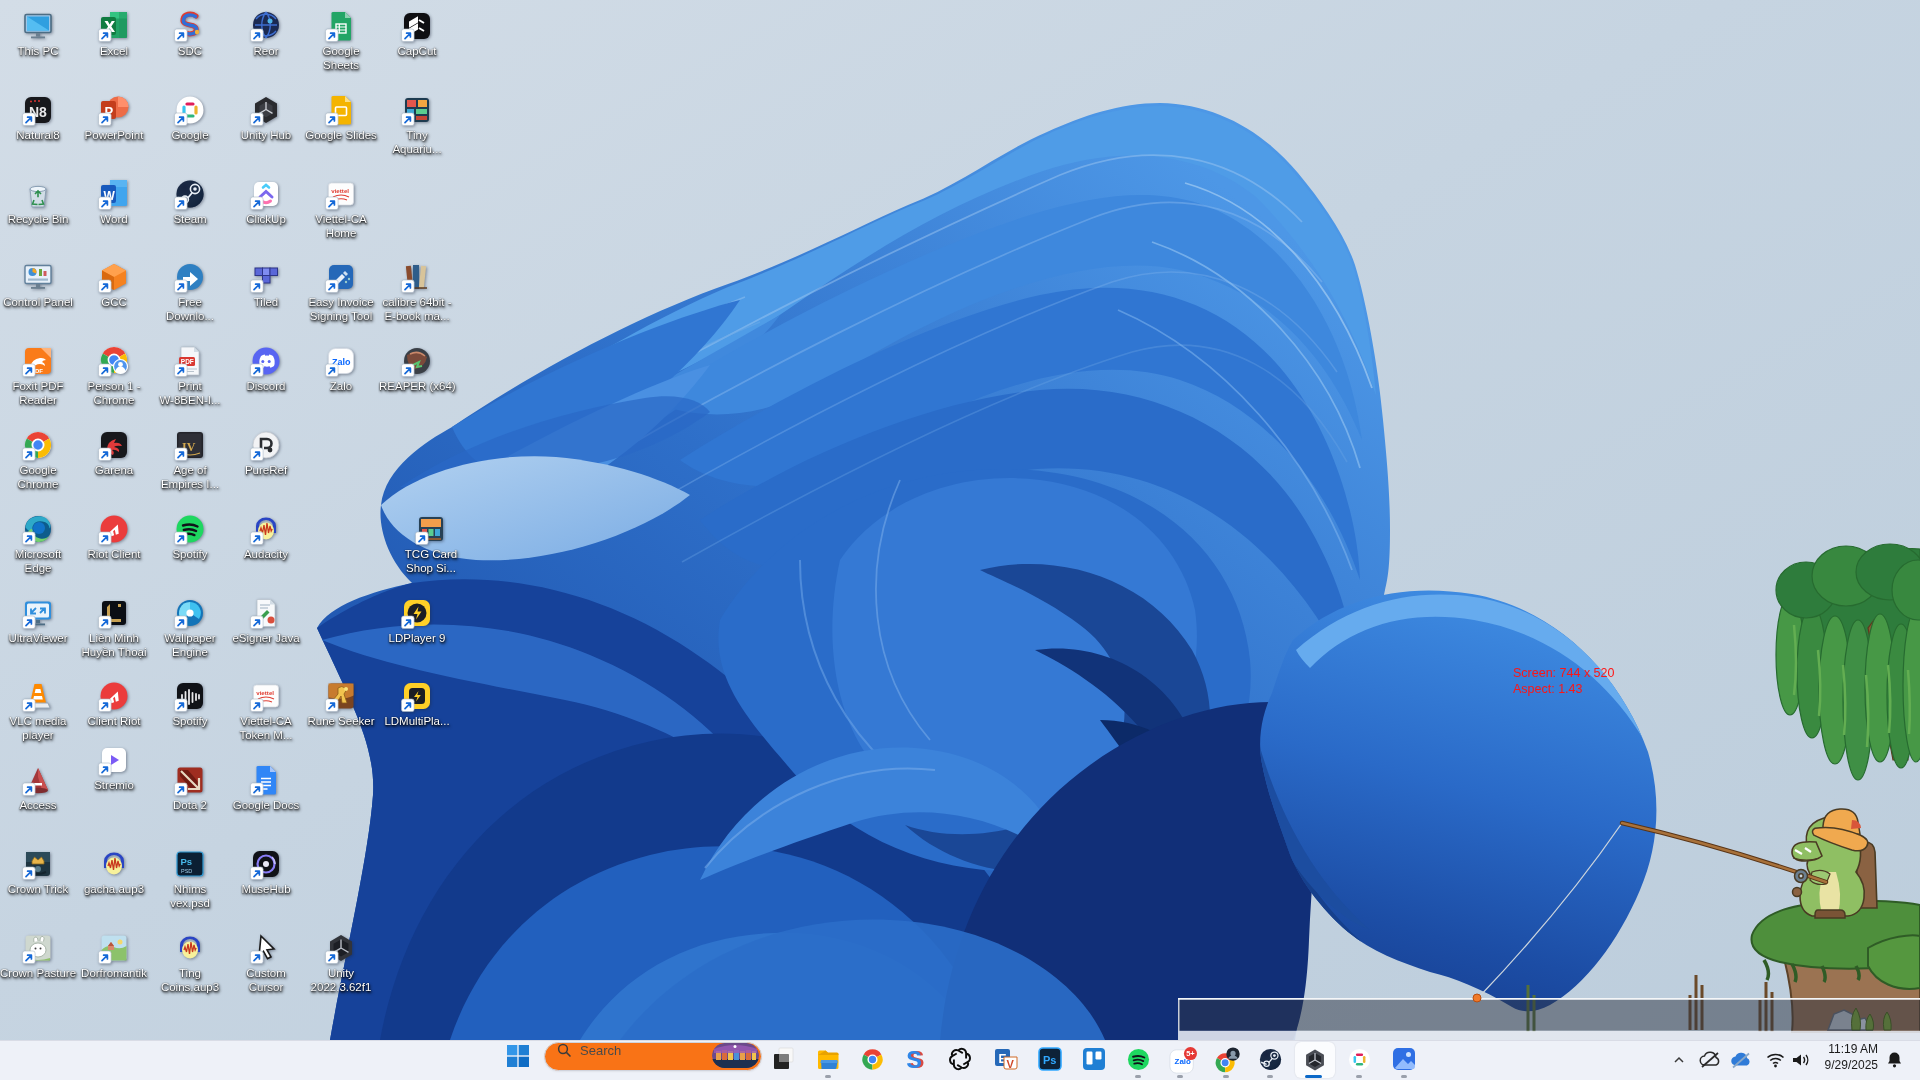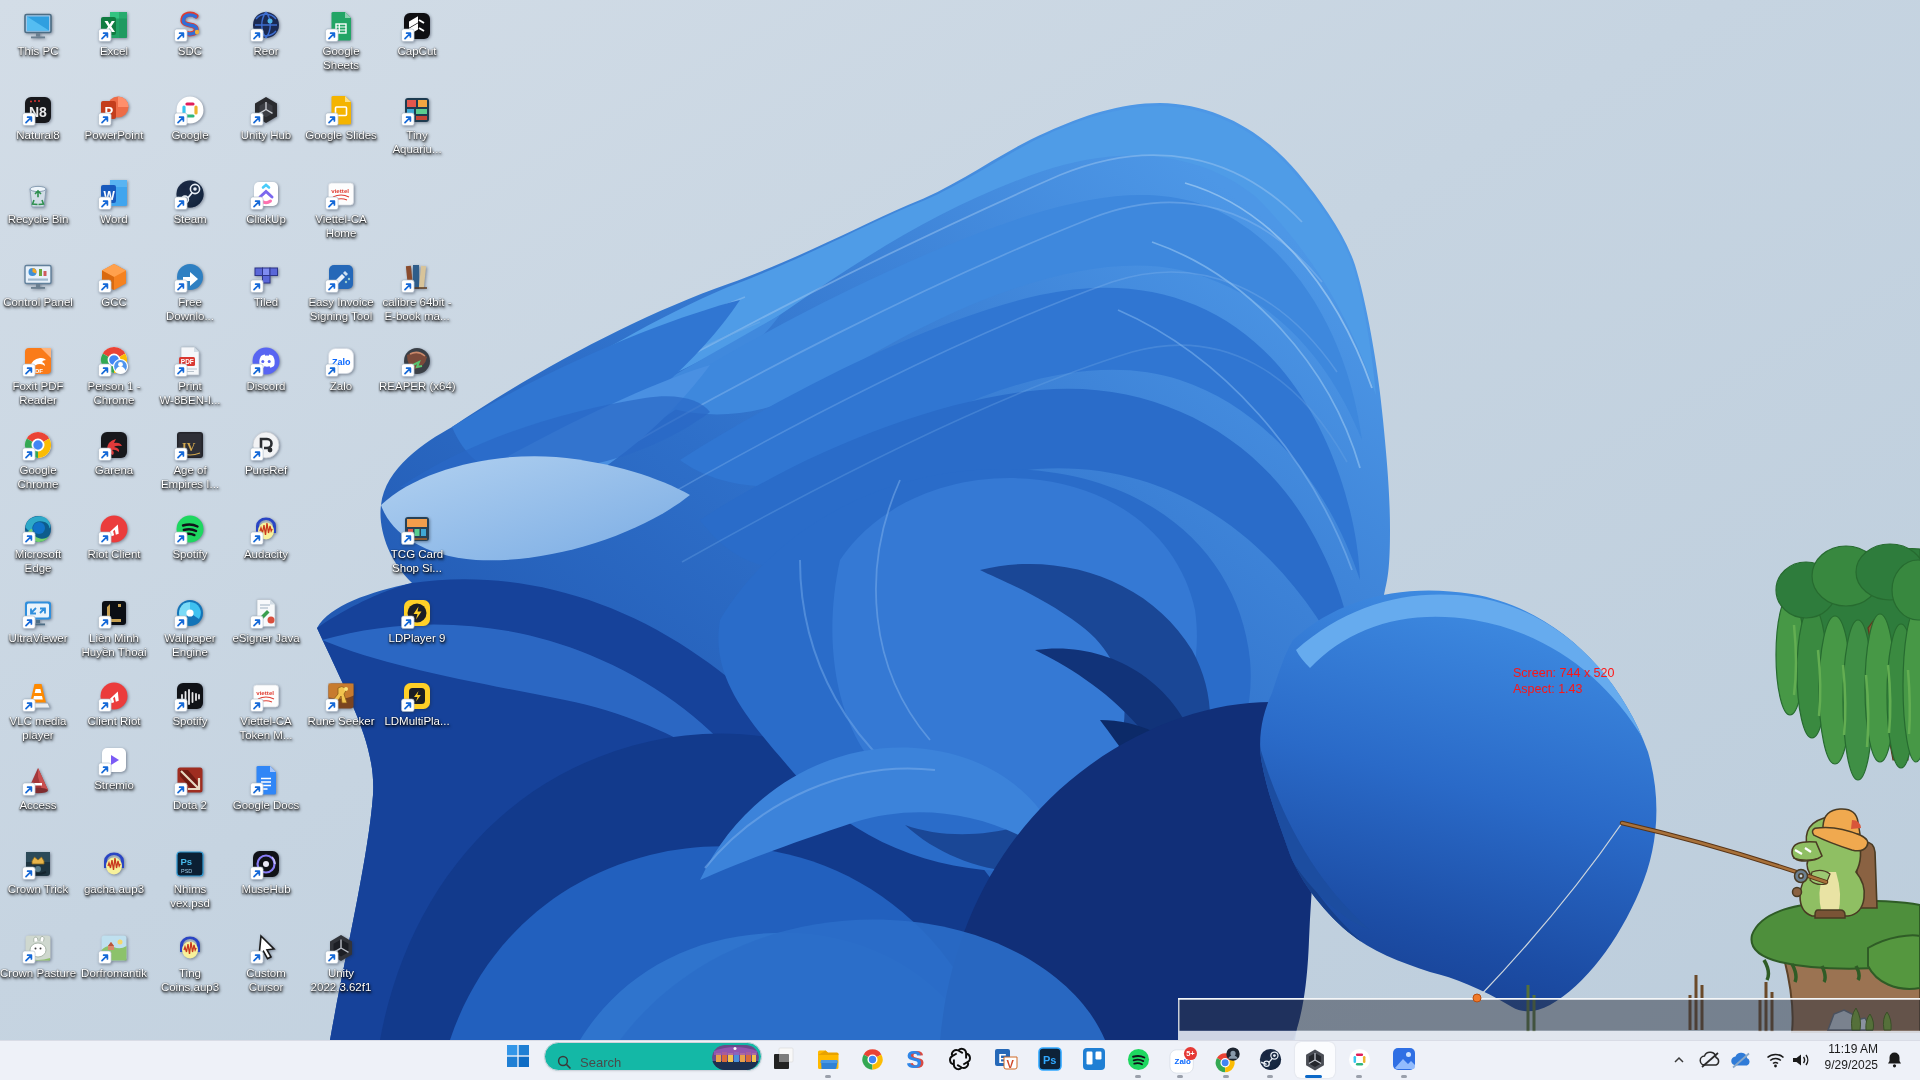--- a/index.html
+++ b/index.html
@@ -5,21 +5,21 @@
 html,body { width:1920px; height:1080px; overflow:hidden; }
 #root { position:relative; width:1920px; height:1080px; overflow:hidden; font-family:"Liberation Sans",sans-serif; background:#c6d3e0; }
 #wp, #pet { position:absolute; left:0; top:0; }
 .di { position:absolute; width:76px; text-align:center; }
 .di .ic { width:32px; height:32px; display:block; margin:0 auto; filter:drop-shadow(1px 1.5px 1.5px rgba(30,40,60,0.45)); }
 .di .lb { white-space:nowrap; margin-top:3px; font-size:11.5px; line-height:13.5px; color:#fff; text-shadow:0 1px 2px rgba(0,0,0,0.95), 1px 1.5px 3px rgba(0,0,0,0.85), 0 0 1px rgba(0,0,0,0.6); }
 #taskbar { position:absolute; left:0; top:1040px; width:1920px; height:40px; background:#eef1f8; border-top:1px solid rgba(120,130,150,0.18); }
 .tbi { position:absolute; top:1047px; }
 .tbi svg { display:block; }
 .dash { position:absolute; top:1075px; width:6px; height:3px; border-radius:2px; background:#9aa0ab; }
-#search { position:absolute; left:544px; top:1042px; width:218px; height:29px; background:#14b8a6; border:1px solid #d0d3dc; border-radius:15px; display:flex; align-items:flex-end; padding-left:12px; box-shadow:0 1px 2px rgba(0,0,0,0.06); }
+#search { position:absolute; left:544px; top:1042px; width:218px; height:29px; background:#f97316; border:1px solid #d0d3dc; border-radius:15px; display:flex; align-items:flex-start; padding-left:12px; box-shadow:0 1px 2px rgba(0,0,0,0.06); }
 #search span { font-size:13px; color:#4a4a4a; margin-left:8px; flex:1; }
 #search #bingpic { margin-right:2px; border-radius:12.5px; }
 #unitybtn { position:absolute; left:1295px; top:1042px; width:40px; height:36px; background:#fbfcfe; border-radius:6px; box-shadow:0 0 2px rgba(0,0,0,0.12); }
 #unityline { position:absolute; left:1305px; top:1075px; width:17px; height:3px; border-radius:2px; background:#0b68c8; }
 #clock { position:absolute; left:1812px; top:1042px; width:66px; text-align:right; font-size:12px; line-height:15.5px; color:#1b1b1b; }
 #redtxt { position:absolute; left:1513px; top:666px; font-size:12.5px; line-height:15.5px; color:#fe1515; }
 .tbi, .dash, #search, #unitybtn, #unityline { z-index:5; }
 </style></head>
 <body>
 <div id="root">
@@ -595,21 +595,21 @@
 <div class="di" style="left:228px;top:513px">
       <svg class="ic" viewBox="0 0 32 32">
         <path d="M6 13 a10 8.5 0 0 1 20 0 v7 h-3 v-7 a7 6 0 0 0 -14 0 v7 H6Z" fill="#2a45c4"></path>
         <ellipse cx="16" cy="18" rx="8" ry="8.5" fill="#f7f19b"></ellipse>
         <path d="M10 18 l1-3 1.5 5 1.5-8 1.5 10 1.5-12 1.5 10 1.5-7 1.2 5 1-2" stroke="#c8381f" stroke-width="1.3" fill="none"></path>
         <rect x="0.5" y="19" width="12.6" height="12.6" rx="2.2" fill="#fff" stroke="#aab8c8" stroke-width="0.6"></rect>
         <path d="M4 28.6 L9.2 23.4 M5.6 23.2 h3.8 v3.8" stroke="#1569d8" stroke-width="1.7" fill="none" stroke-linecap="round" stroke-linejoin="round"></path>
       </svg>
       <div class="lb">Audacity</div>
     </div>
-<div class="di" style="left:379px;top:513px">
+<div class="di" style="left:393px;top:513px">
       <svg class="ic" viewBox="0 0 32 32">
         <rect x="4" y="4" width="24" height="24" rx="3" fill="#274156"></rect>
         <rect x="6" y="6" width="20" height="8" fill="#f29e4c"></rect>
         <rect x="7" y="16" width="5" height="7" fill="#e2574c"></rect>
         <rect x="13.5" y="16" width="5" height="7" fill="#59cd90"></rect>
         <rect x="20" y="16" width="5" height="7" fill="#3fa7d6"></rect>
         <rect x="6" y="25" width="20" height="2" fill="#8a5a33"></rect>
         <rect x="0.5" y="19" width="12.6" height="12.6" rx="2.2" fill="#fff" stroke="#aab8c8" stroke-width="0.6"></rect>
         <path d="M4 28.6 L9.2 23.4 M5.6 23.2 h3.8 v3.8" stroke="#1569d8" stroke-width="1.7" fill="none" stroke-linecap="round" stroke-linejoin="round"></path>
       </svg>

